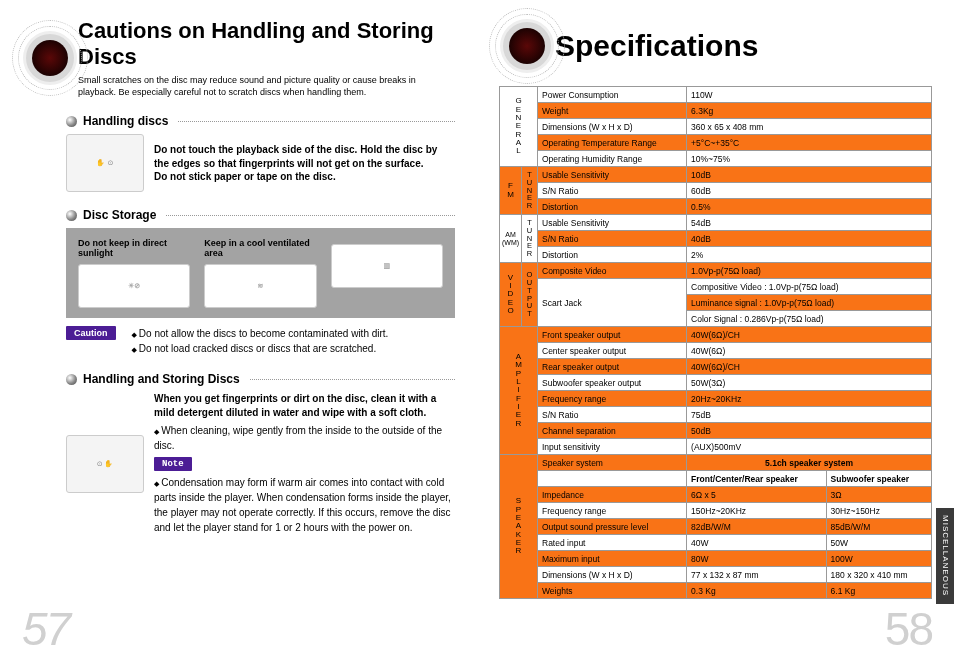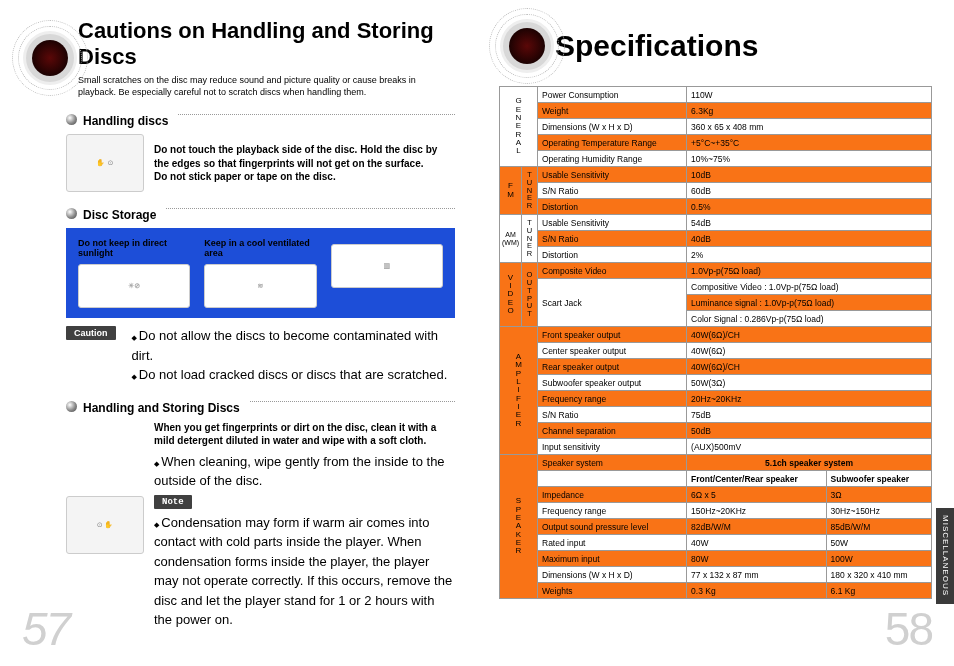--- a/index.html
+++ b/index.html
@@ -12,34 +12,34 @@
   .speaker-icon { width: 56px; height: 56px; flex: 0 0 56px; position: relative; display: flex; align-items: center; justify-content: center; }
   .speaker-cone { width: 36px; height: 36px; border-radius: 50%; background: radial-gradient(circle, #5b0808 0%, #2a0303 55%, #000 100%); position: relative; box-shadow: 0 0 0 6px #d8d8d8, 0 0 0 9px #eee; }
   .speaker-dots::before, .speaker-dots::after { content:""; position:absolute; inset:-14px; border:1px dotted #bbb; border-radius:50%; }
   .speaker-dots::after { inset:-20px; }
 
   .h1 { font-size: 22px; font-weight: 700; margin-bottom: 4px; }
   .h1-large { font-size: 30px; font-weight: 700; }
   .intro { font-size: 9px; line-height: 1.35; max-width: 360px; }
 
   .section { margin-top: 16px; padding-left: 44px; }
-  .sect-head { display: flex; align-items: flex-start; gap: 6px; font-size: 12px; font-weight: 700; margin-bottom: 6px; }
+  .sect-head { display: flex; align-items: center; gap: 6px; font-size: 12px; font-weight: 700; margin-bottom: 6px; }
   .bullet { width: 11px; height: 11px; border-radius: 50%; background: radial-gradient(circle at 35% 35%, #fff 0%, #888 55%, #444 100%); flex: 0 0 11px; }
   .dotted { flex: 1; border-bottom: 1px dotted #999; margin-left: 4px; height: 1px; }
 
   .flex-row { display: flex; gap: 10px; align-items: center; }
   .illus { width: 78px; height: 58px; background: #f4f4f4; border: 1px solid #ccc; border-radius: 3px; flex: 0 0 78px; display:flex;align-items:center;justify-content:center;font-size:7px;color:#888; }
   .bold10 { font-size: 10px; font-weight: 700; line-height: 1.35; }
 
-  .storage-box { background: #1d4ed8; padding: 10px 12px; display: flex; gap: 14px; justify-content: center; }
+  .storage-box { background: #a3a3a3; padding: 10px 12px; display: flex; gap: 14px; justify-content: center; }
   .storage-col { flex: 1; font-size: 9px; font-weight: 700; }
   .storage-col .fig { height: 44px; background: #fff; border: 1px solid #ccc; border-radius: 3px; margin-top: 6px; display:flex;align-items:center;justify-content:center;font-size:7px;color:#aaa;}
 
-  .pill { display: inline-block; background: #404040; color: #fff; font-size: 9px; font-weight: 700; padding: 2px 8px; border-radius: 1px; margin-right: 6px; }
-  .dotlist { font-size: 13px; line-height: 1.5; }
+  .pill { display: inline-block; background: #4c1d95; color: #fff; font-size: 9px; font-weight: 700; padding: 2px 8px; border-radius: 1px; margin-right: 6px; }
+  .dotlist { font-size: 10px; line-height: 1.5; }
   .dotlist li { list-style: none; }
   .dotlist li::before { content: "◆ "; font-size: 7px; color:#000;}
 
   .pagenum { position: absolute; bottom: 10px; font-size: 46px; color: #d0d0d0; font-weight: 400; letter-spacing: -2px; }
   .pagenum.left  { left: 22px; font-style: italic; }
   .pagenum.right { right: 22px; }
 
   
   .spec-table { width: 100%; border-collapse: collapse; font-size: 8.5px; margin-top: 8px; }
   .spec-table td, .spec-table th { border: 1px solid #999; padding: 2.5px 4px; text-align: left; vertical-align: middle; }

